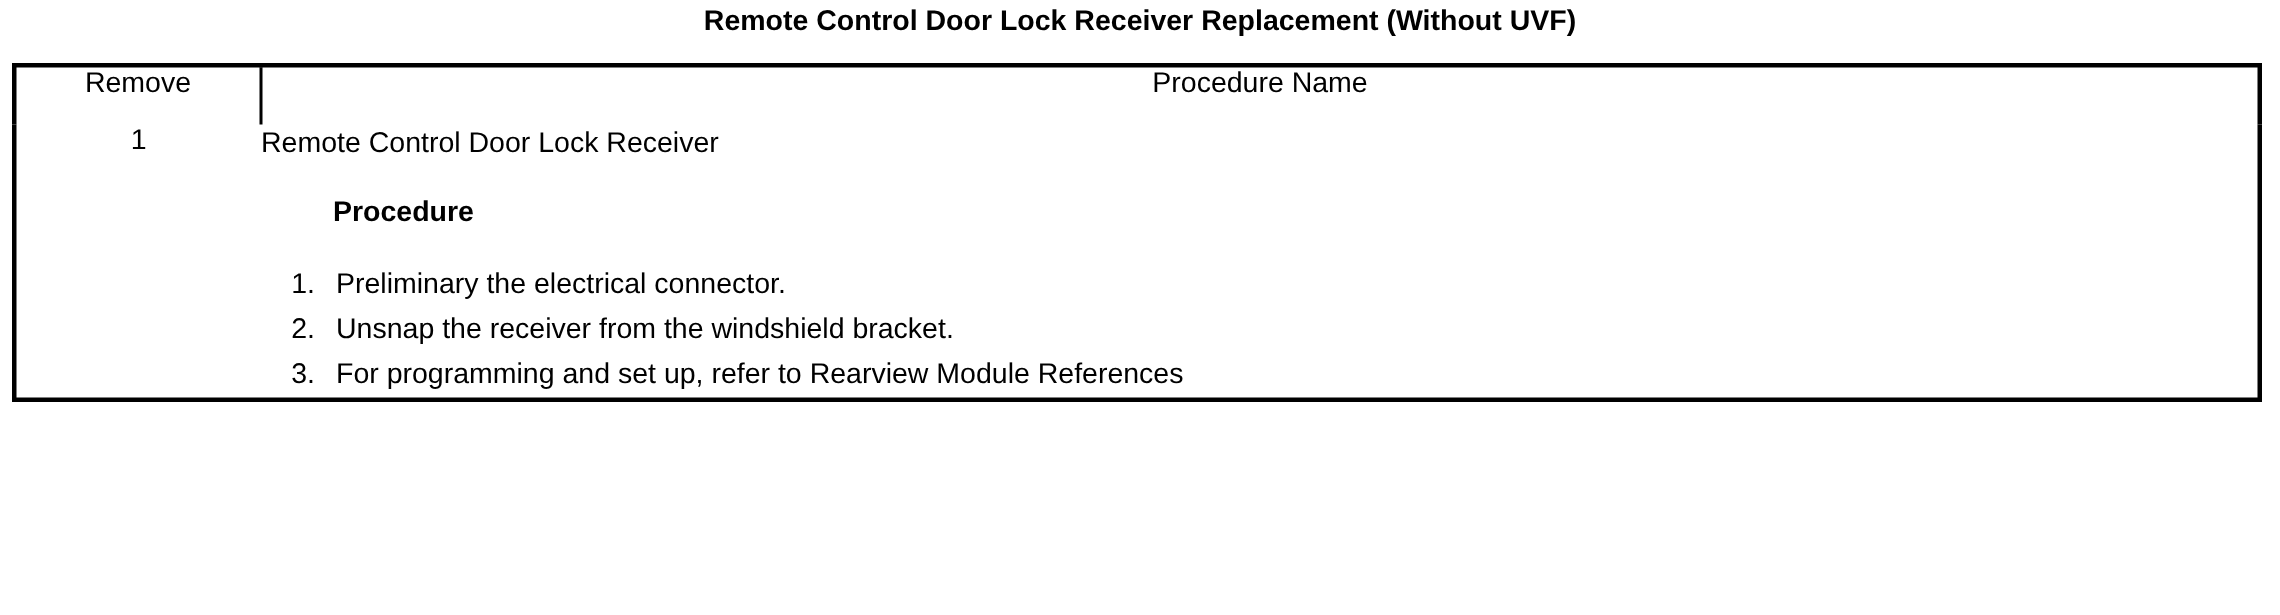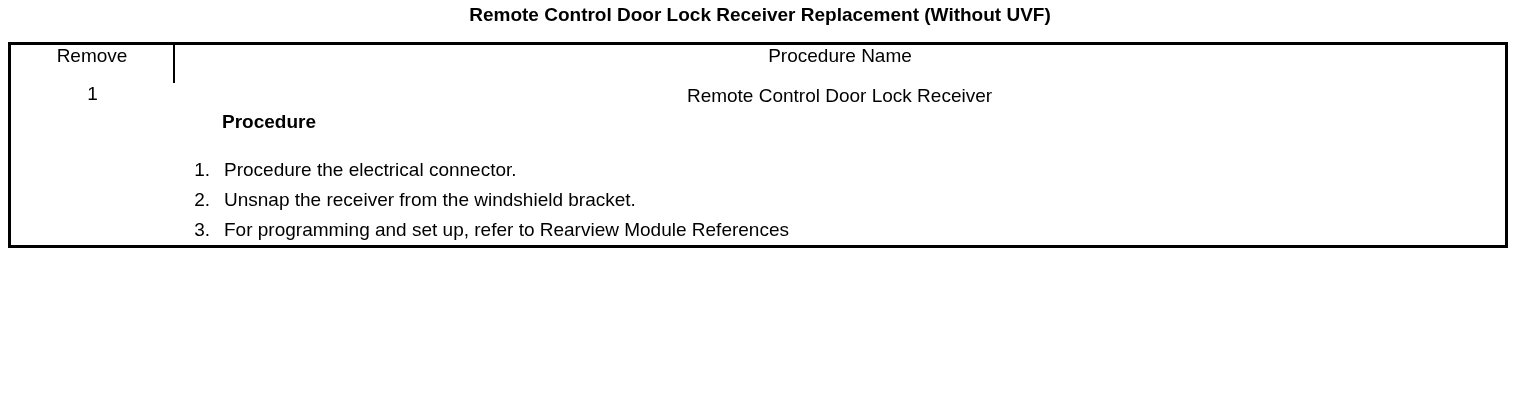--- a/index.html
+++ b/index.html
@@ -98,21 +98,21 @@
     font-size: 19px;
   }
   .body-cell {
     padding: 6px 6px 4px 8px;
     font-size: 19px;
     line-height: 26px;
   }
   .comp-name {
     font-size: 19px;
     line-height: 26px;
-    text-align: center;
+    margin-bottom: 20px;
   }
   .sub-head {
     font-weight: bold;
     font-size: 19px;
     line-height: 26px;
     margin-left: 48px;
     margin-bottom: 20px;
   }
   ol.steps {
     margin: 0;
@@ -153,21 +153,21 @@
       </thead>
       <tbody>
         <tr>
           <td class="callout-cell">1</td>
           <td class="body-cell">
             <div class="comp-name">Remote Control Door Lock Receiver</div>
             <div class="sub-head">Procedure</div>
             <ol class="steps">
               <li>
                 <span class="num">1.</span>
-                <span class="txt">Procedure the electrical connector.</span>
+                <span class="txt">Preliminary the electrical connector.</span>
               </li>
               <li>
                 <span class="num">2.</span>
                 <span class="txt">Unsnap the receiver from the windshield bracket.</span>
               </li>
               <li>
                 <span class="num">3.</span>
                 <span class="txt">For programming and set up, refer to Rearview Module References</span>
               </li>
             </ol>

